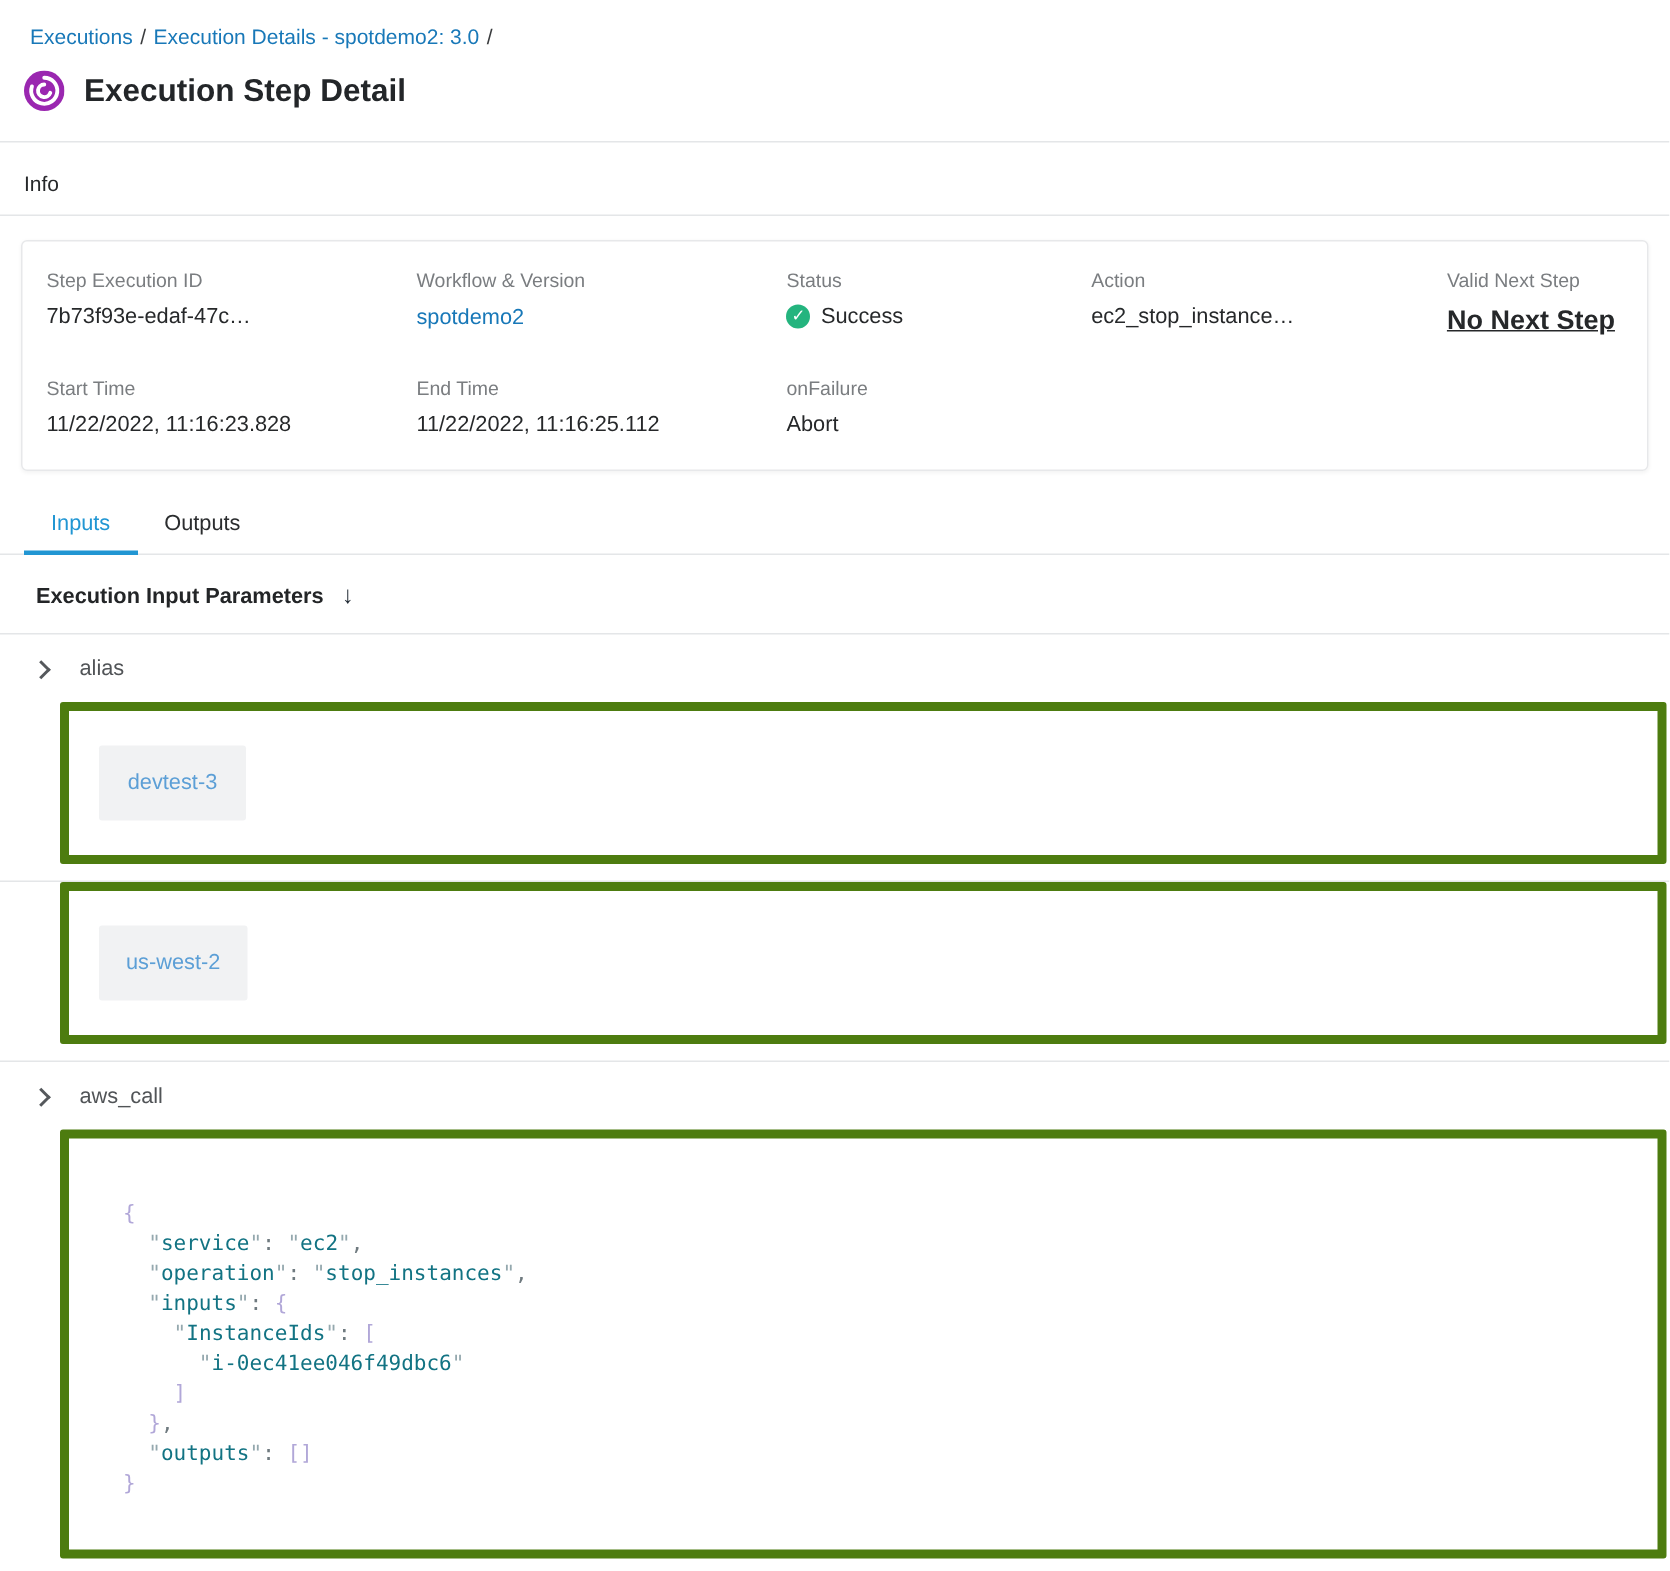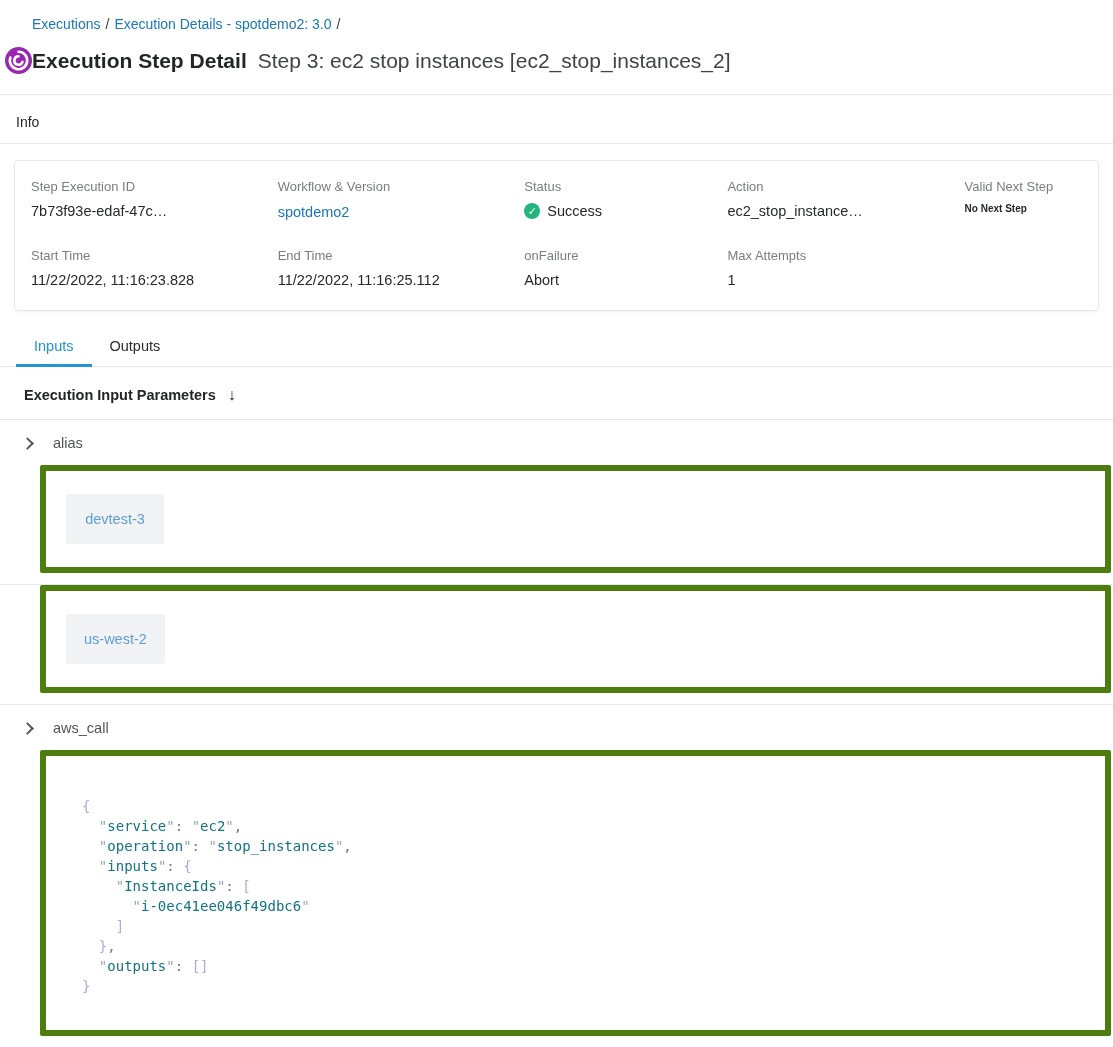--- a/index.html
+++ b/index.html
@@ -5,26 +5,26 @@
   * { box-sizing: border-box; margin: 0; padding: 0; }
   html, body { width: 1113px; height: 1047px; overflow: hidden; background: #ffffff; }
   body {
     font-family: "Liberation Sans", "DejaVu Sans", sans-serif;
     color: #26282a;
     position: relative;
   }
   hr.divider { border: 0; border-top: 1px solid #e4e6e8; margin: 0; }
 
   
-  .breadcrumb { padding: 16px 16px 0 32px; font-size: 14px; }
+  .breadcrumb { padding: 16px 16px 0 20px; font-size: 14px; }
   .breadcrumb a { color: #1878b8; text-decoration: none; cursor: pointer; }
   .breadcrumb .sep { color: #3a3c3e; margin: 0 5px; }
 
   
-  .header { display: flex; align-items: center; gap: 0; padding: 15px 16px 20px 5px; }
+  .header { display: flex; align-items: center; gap: 13px; padding: 15px 16px 20px 16px; }
   .logo { width: 27px; height: 27px; flex: 0 0 auto; display: block; }
   .header h1 { font-size: 21px; font-weight: 400; display: flex; align-items: baseline; gap: 11px; }
   .header .title { font-weight: 700; color: #232629; }
   .header .subtitle { font-weight: 400; color: #3f4246; }
 
   
   .section-title { font-size: 14px; color: #26282a; padding: 19px 16px 13px 16px; }
   .info-card {
     margin: 16px 14px 0 14px;
     border: 1px solid #e7e8ea;
@@ -34,21 +34,21 @@
   }
   .info-grid {
     display: grid;
     grid-template-columns: 1.25fr 1.25fr 1.02fr 1.2fr 0.62fr;
     row-gap: 27px;
     column-gap: 10px;
   }
   .flabel { font-size: 13px; color: #7a7d80; margin-bottom: 9px; }
   .fvalue { font-size: 14.5px; color: #26282a; }
   .fvalue.link { color: #1878b8; font-weight: 400; text-decoration: none; cursor: pointer; display: inline-block; }
-  .fvalue.strong { font-weight: 600; font-size: 10px; }
+  .fvalue.strong { font-weight: 600; font-size: 18px; text-decoration: underline; }
   .status-wrap { display: flex; align-items: center; gap: 7px; }
   .check {
     width: 16px; height: 16px; border-radius: 50%;
     background: #24b47e; color: #fff;
     font-size: 11px; line-height: 16px; text-align: center;
     display: inline-block; flex: 0 0 auto;
   }
 
   
   .tabs { margin-top: 16px; border-bottom: 1px solid #e4e6e8; display: flex; padding-left: 16px; }
@@ -108,21 +108,20 @@
 </div>
 
 <div class="header">
   <svg class="logo" viewBox="0 0 27 27" aria-hidden="true">
     <circle cx="13.5" cy="13.5" r="13.5" fill="#9a27b0"></circle>
     <path d="M13.5 4.8a8.7 8.7 0 1 1-8.2 5.8" stroke="#ffffff" stroke-width="2.6" fill="none" stroke-linecap="round"></path>
     <path d="M13.5 9.3a4.2 4.2 0 1 0 4 5.6" stroke="#ffffff" stroke-width="2.6" fill="none" stroke-linecap="round"></path>
   </svg>
   <h1>
     <span class="title">Execution Step Detail</span>
-    <span class="subtitle">Step 3: ec2 stop instances [ec2_stop_instances_2]</span>
   </h1>
 </div>
 
 <hr class="divider">
 
 <div class="section-title">Info</div>
 
 <hr class="divider">
 
 <div class="info-card">
@@ -154,24 +153,20 @@
       <div class="flabel">Start Time</div>
       <div class="fvalue">11/22/2022, 11:16:23.828</div>
     </div>
     <div class="cell">
       <div class="flabel">End Time</div>
       <div class="fvalue">11/22/2022, 11:16:25.112</div>
     </div>
     <div class="cell">
       <div class="flabel">onFailure</div>
       <div class="fvalue">Abort</div>
-    </div>
-    <div class="cell">
-      <div class="flabel">Max Attempts</div>
-      <div class="fvalue">1</div>
     </div>
   </div>
 </div>
 
 <div class="tabs">
   <div class="tab active">Inputs</div>
   <div class="tab">Outputs</div>
 </div>
 
 <div class="params-header">

